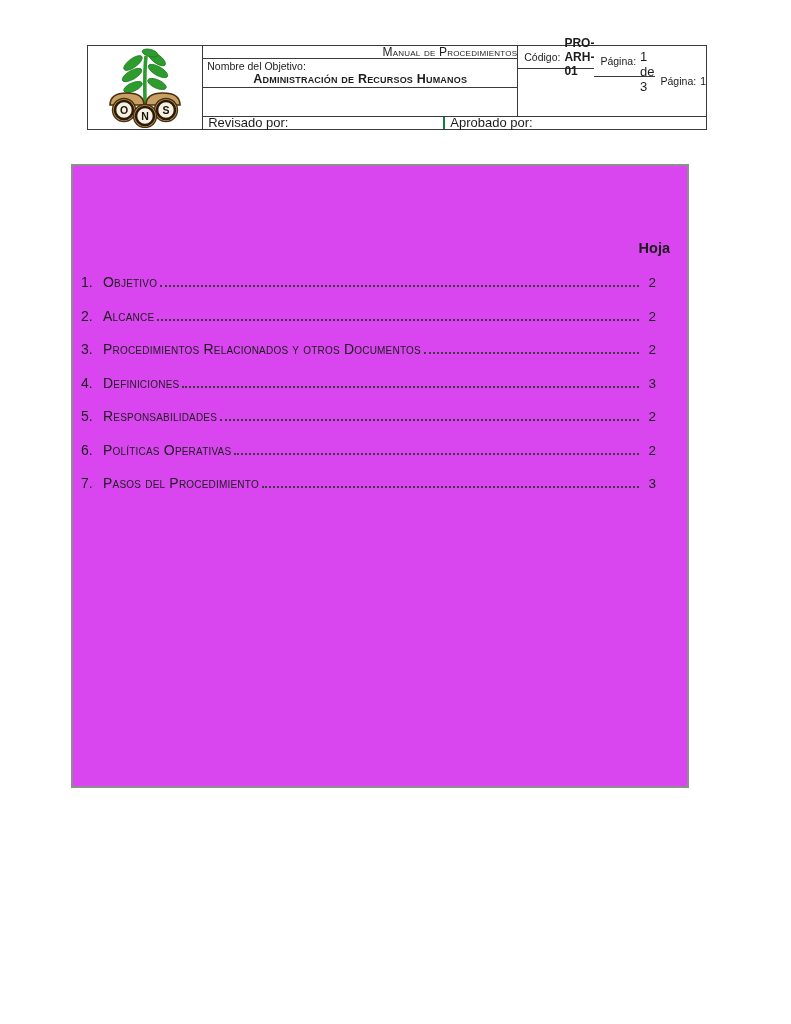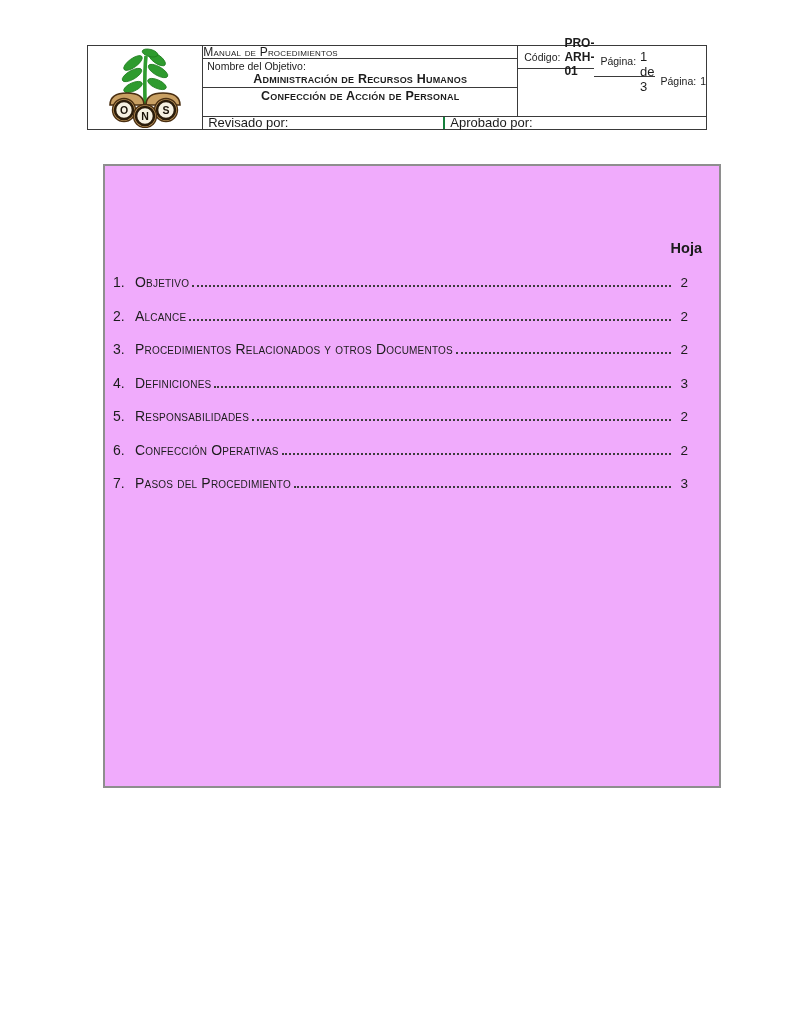--- a/index.html
+++ b/index.html
@@ -29,21 +29,21 @@
   .logo-cell {
     width: 151px;
     border-right: 1px solid #3a3a3a;
     display: flex; align-items: center; justify-content: center;
   }
   .hdr-main { flex: 1; display: flex; flex-direction: column; }
   .hdr-top { flex: 1; display: flex; min-height: 0; }
   .mid-col { width: 315px; border-right: 1px solid #3a3a3a; display: flex; flex-direction: column; }
   .row-manual {
     height: 13px; border-bottom: 1px solid #3a3a3a;
-    text-align: left; font-variant: small-caps;
+    text-align: right; font-variant: small-caps;
     font-size: 12px; line-height: 13px; letter-spacing: 0.2px;
   }
   .row-block { height: 29px; border-bottom: 1px solid #3a3a3a; padding-top: 1px; }
   .row-block.last { flex: 1; border-bottom: none; }
   .cell-label { font-size: 10.5px; line-height: 12px; padding-left: 4px; }
   .cell-name {
     text-align: center; font-weight: bold; font-variant: small-caps;
     font-size: 12.5px; line-height: 14px; letter-spacing: 0.2px;
   }
   .right-col { flex: 1; display: flex; font-size: 10.5px; }
@@ -57,24 +57,24 @@
   .hdr-bottom {
     height: 13px; border-top: 1px solid #3a3a3a;
     display: flex; font-size: 13px; line-height: 12px;
   }
   .rev-cell { width: 228px; padding-left: 5px; }
   .apr-cell { flex: 1; border-left: 2px solid #15803d; padding-left: 5px; margin-left: 12px; }
 
   
   .content-box {
     position: absolute;
-    left: 103px; top: 164px;
+    left: 71px; top: 164px;
     width: 618px; height: 624px;
     border: 2px solid #8e8e8e;
-    background: #f0abfc;
+    background: #d946ef;
   }
   .hoja {
     margin-top: 74px;
     padding-right: 17px;
     text-align: right;
     font-weight: bold;
     font-size: 14.5px;
     line-height: 17px;
   }
   .toc { margin-top: 17px; }
@@ -140,21 +140,20 @@
 
     <div class="hdr-main">
       <div class="hdr-top">
         <div class="mid-col">
           <div class="row-manual">Manual de Procedimientos</div>
           <div class="row-block">
             <div class="cell-label">Nombre del Objetivo:</div>
             <div class="cell-name">Administración de Recursos Humanos</div>
           </div>
           <div class="row-block last">
-            <div class="cell-name">Confección de Acción de Personal</div>
           </div>
         </div>
         <div class="right-col">
           <div class="rc-row r1">
             <span>Código:</span>
             <span class="rc-code-value">PRO-ARH-01</span>
           </div>
           <div class="rc-row r2">
             <span>Página:</span>
             <span class="rc-page-value">1 de 3</span>
@@ -201,21 +200,21 @@
         <span class="toc-page">3</span>
       </div>
       <div class="toc-row">
         <span class="toc-num">5.</span>
         <span class="toc-title">Responsabilidades</span>
         <span class="leader"></span>
         <span class="toc-page">2</span>
       </div>
       <div class="toc-row">
         <span class="toc-num">6.</span>
-        <span class="toc-title">Confección Operativas</span>
+        <span class="toc-title">Políticas Operativas</span>
         <span class="leader"></span>
         <span class="toc-page">2</span>
       </div>
       <div class="toc-row">
         <span class="toc-num">7.</span>
         <span class="toc-title">Pasos del Procedimiento</span>
         <span class="leader"></span>
         <span class="toc-page">3</span>
       </div>
     </div>

